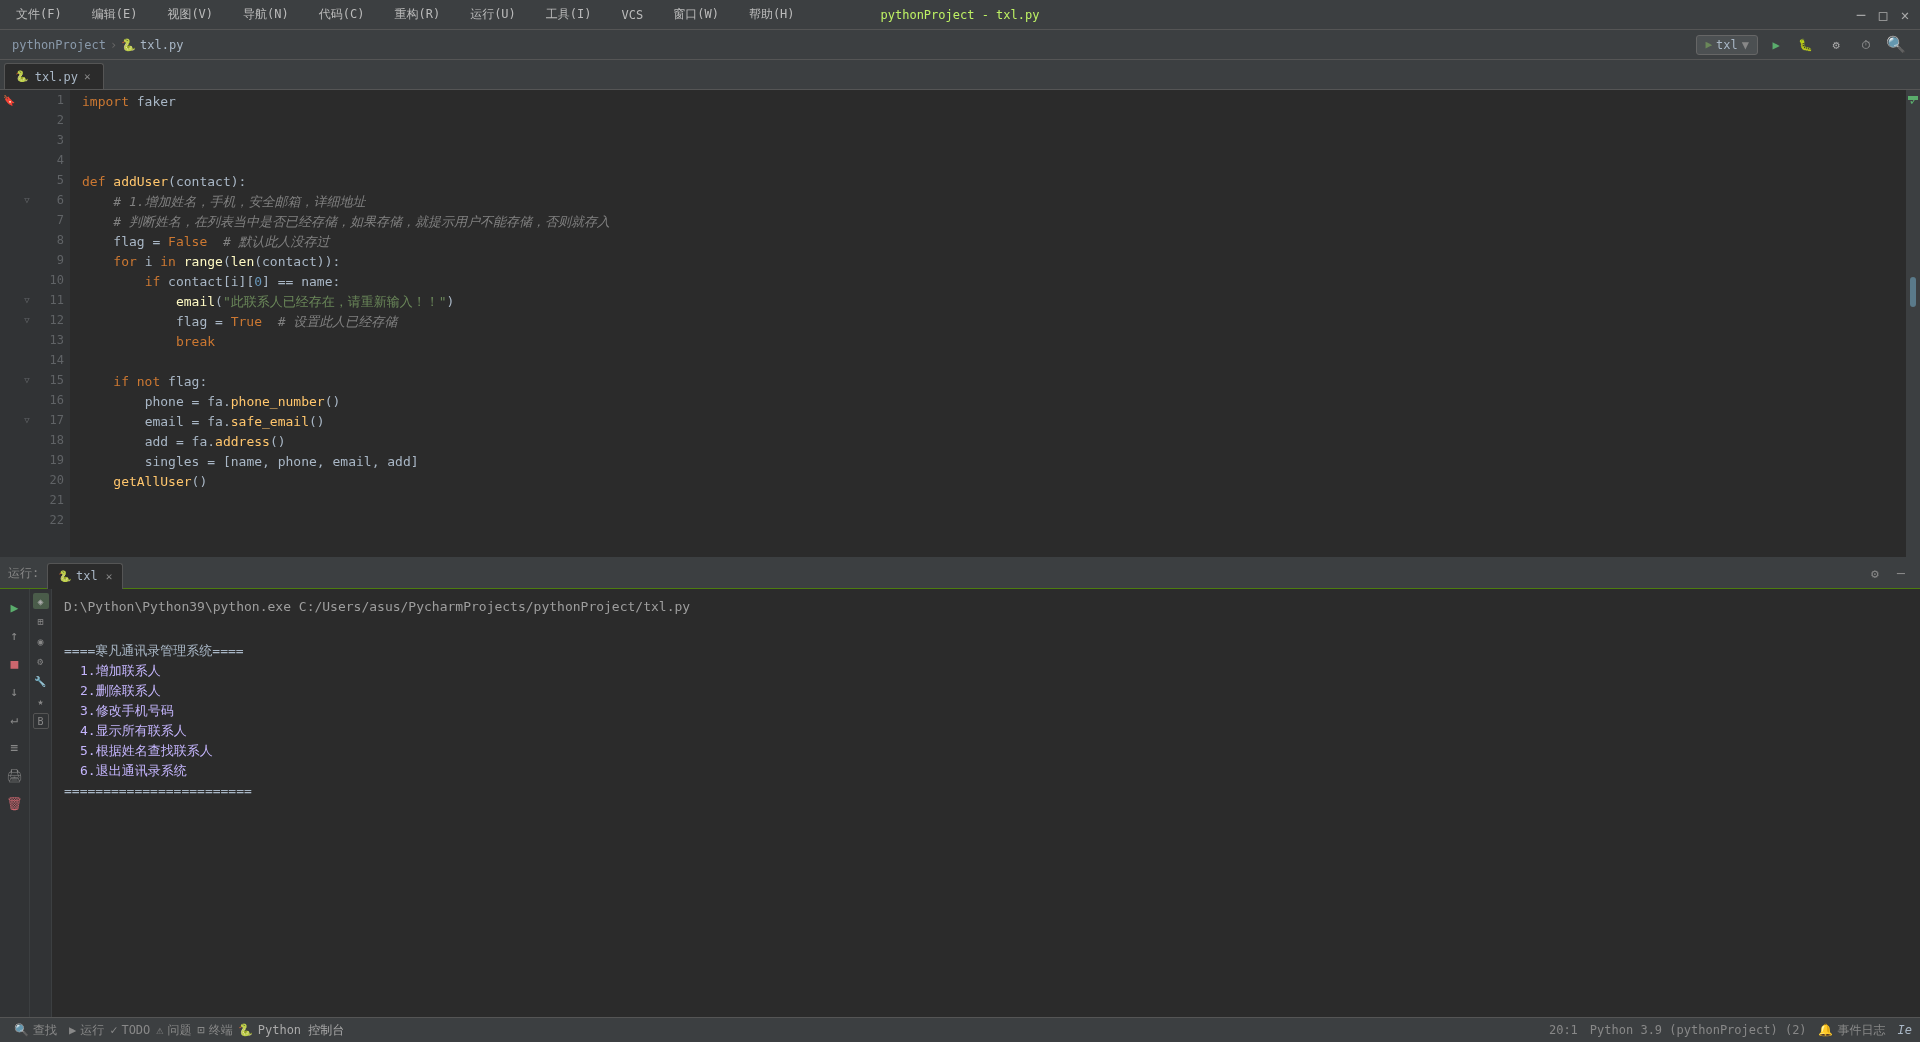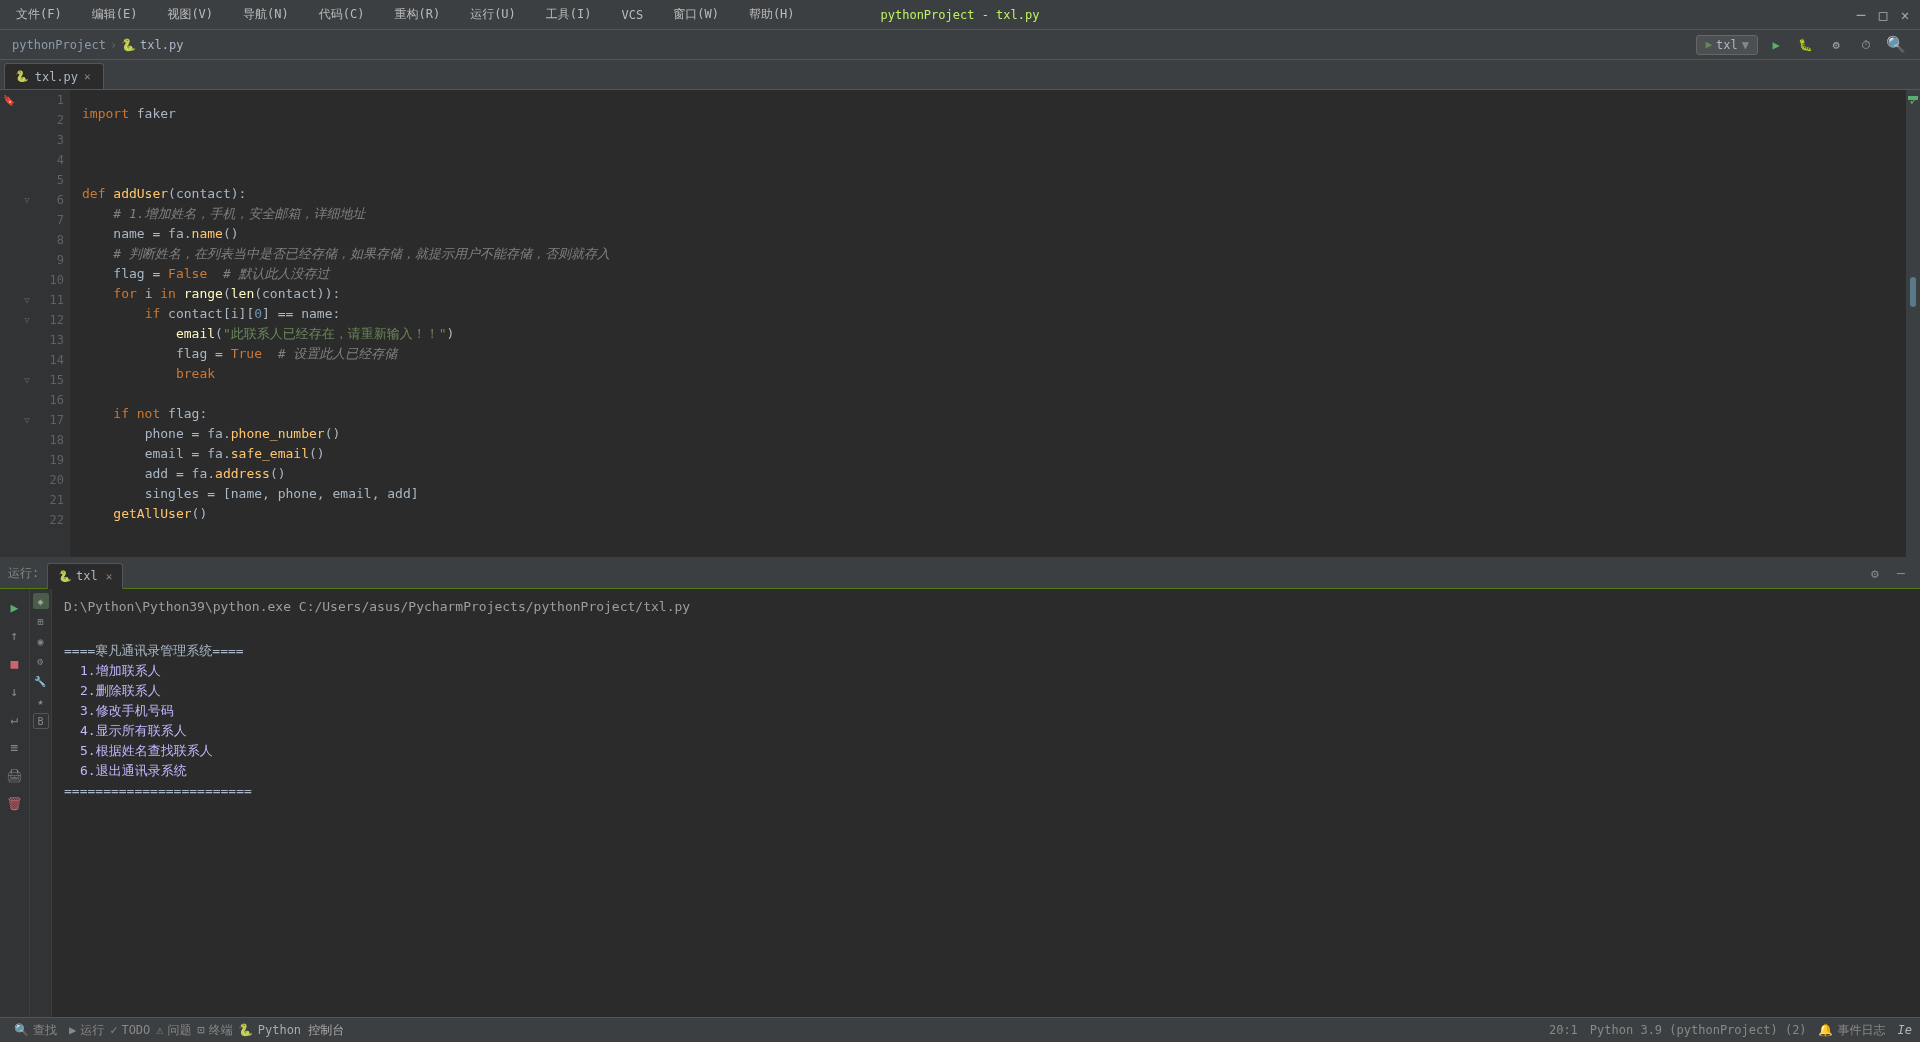--- a/index.html
+++ b/index.html
@@ -188,21 +188,20 @@
       flex: 1;
       overflow: hidden;
     }
     .code-area {
       flex: 1;
       background: #2b2b2b;
       padding: 2px 0 2px 12px;
       overflow-y: auto;
       overflow-x: auto;
       line-height: 20px;
-      margin-top: 12px;
     }
     .code-line {
       height: 20px;
       line-height: 20px;
       white-space: pre;
       font-size: 13px;
       font-family: 'Consolas', 'Monaco', monospace;
       display: flex;
       align-items: center;
     }
@@ -609,21 +608,20 @@
       </div>
     </div>
 
     <div class="code-area">
       <div class="code-line"><span class="code-content"><span class="kw">import</span> <span class="var">faker</span></span></div>
       <div class="code-line"><span class="code-content">&nbsp;</span></div>
       <div class="code-line"><span class="code-content">&nbsp;</span></div>
       <div class="code-line"><span class="code-content">&nbsp;</span></div>
       <div class="code-line"><span class="code-content"><span class="kw">def</span> <span class="fn">addUser</span><span class="punc">(</span><span class="param">contact</span><span class="punc">):</span></span></div>
       <div class="code-line"><span class="code-content">    <span class="comment"># 1.增加姓名，手机，安全邮箱，详细地址</span></span></div>
-      <div class="code-line"><span class="code-content">    <span class="var">name</span> <span class="punc">=</span> <span class="var">fa</span><span class="punc">.</span><span class="method">name</span><span class="punc">()</span></span></div>
       <div class="code-line"><span class="code-content">    <span class="comment"># 判断姓名，在列表当中是否已经存储，如果存储，就提示用户不能存储，否则就存入</span></span></div>
       <div class="code-line"><span class="code-content">    <span class="var">flag</span> <span class="punc">=</span> <span class="kw">False</span>  <span class="comment"># 默认此人没存过</span></span></div>
       <div class="code-line"><span class="code-content">    <span class="kw">for</span> <span class="var">i</span> <span class="kw">in</span> <span class="builtin">range</span><span class="punc">(</span><span class="builtin">len</span><span class="punc">(</span><span class="var">contact</span><span class="punc">)):</span></span></div>
       <div class="code-line"><span class="code-content">        <span class="kw">if</span> <span class="var">contact</span><span class="punc">[</span><span class="var">i</span><span class="punc">][</span><span class="num">0</span><span class="punc">]</span> <span class="punc">==</span> <span class="var">name</span><span class="punc">:</span></span></div>
       <div class="code-line"><span class="code-content">            <span class="builtin">email</span><span class="punc">(</span><span class="str">"此联系人已经存在，请重新输入！！"</span><span class="punc">)</span></span></div>
       <div class="code-line"><span class="code-content">            <span class="var">flag</span> <span class="punc">=</span> <span class="kw">True</span>  <span class="comment"># 设置此人已经存储</span></span></div>
       <div class="code-line"><span class="code-content">            <span class="kw">break</span></span></div>
       <div class="code-line"><span class="code-content">&nbsp;</span></div>
       <div class="code-line"><span class="code-content">    <span class="kw">if not</span> <span class="var">flag</span><span class="punc">:</span></span></div>
       <div class="code-line"><span class="code-content">        <span class="var">phone</span> <span class="punc">=</span> <span class="var">fa</span><span class="punc">.</span><span class="method">phone_number</span><span class="punc">()</span></span></div>

